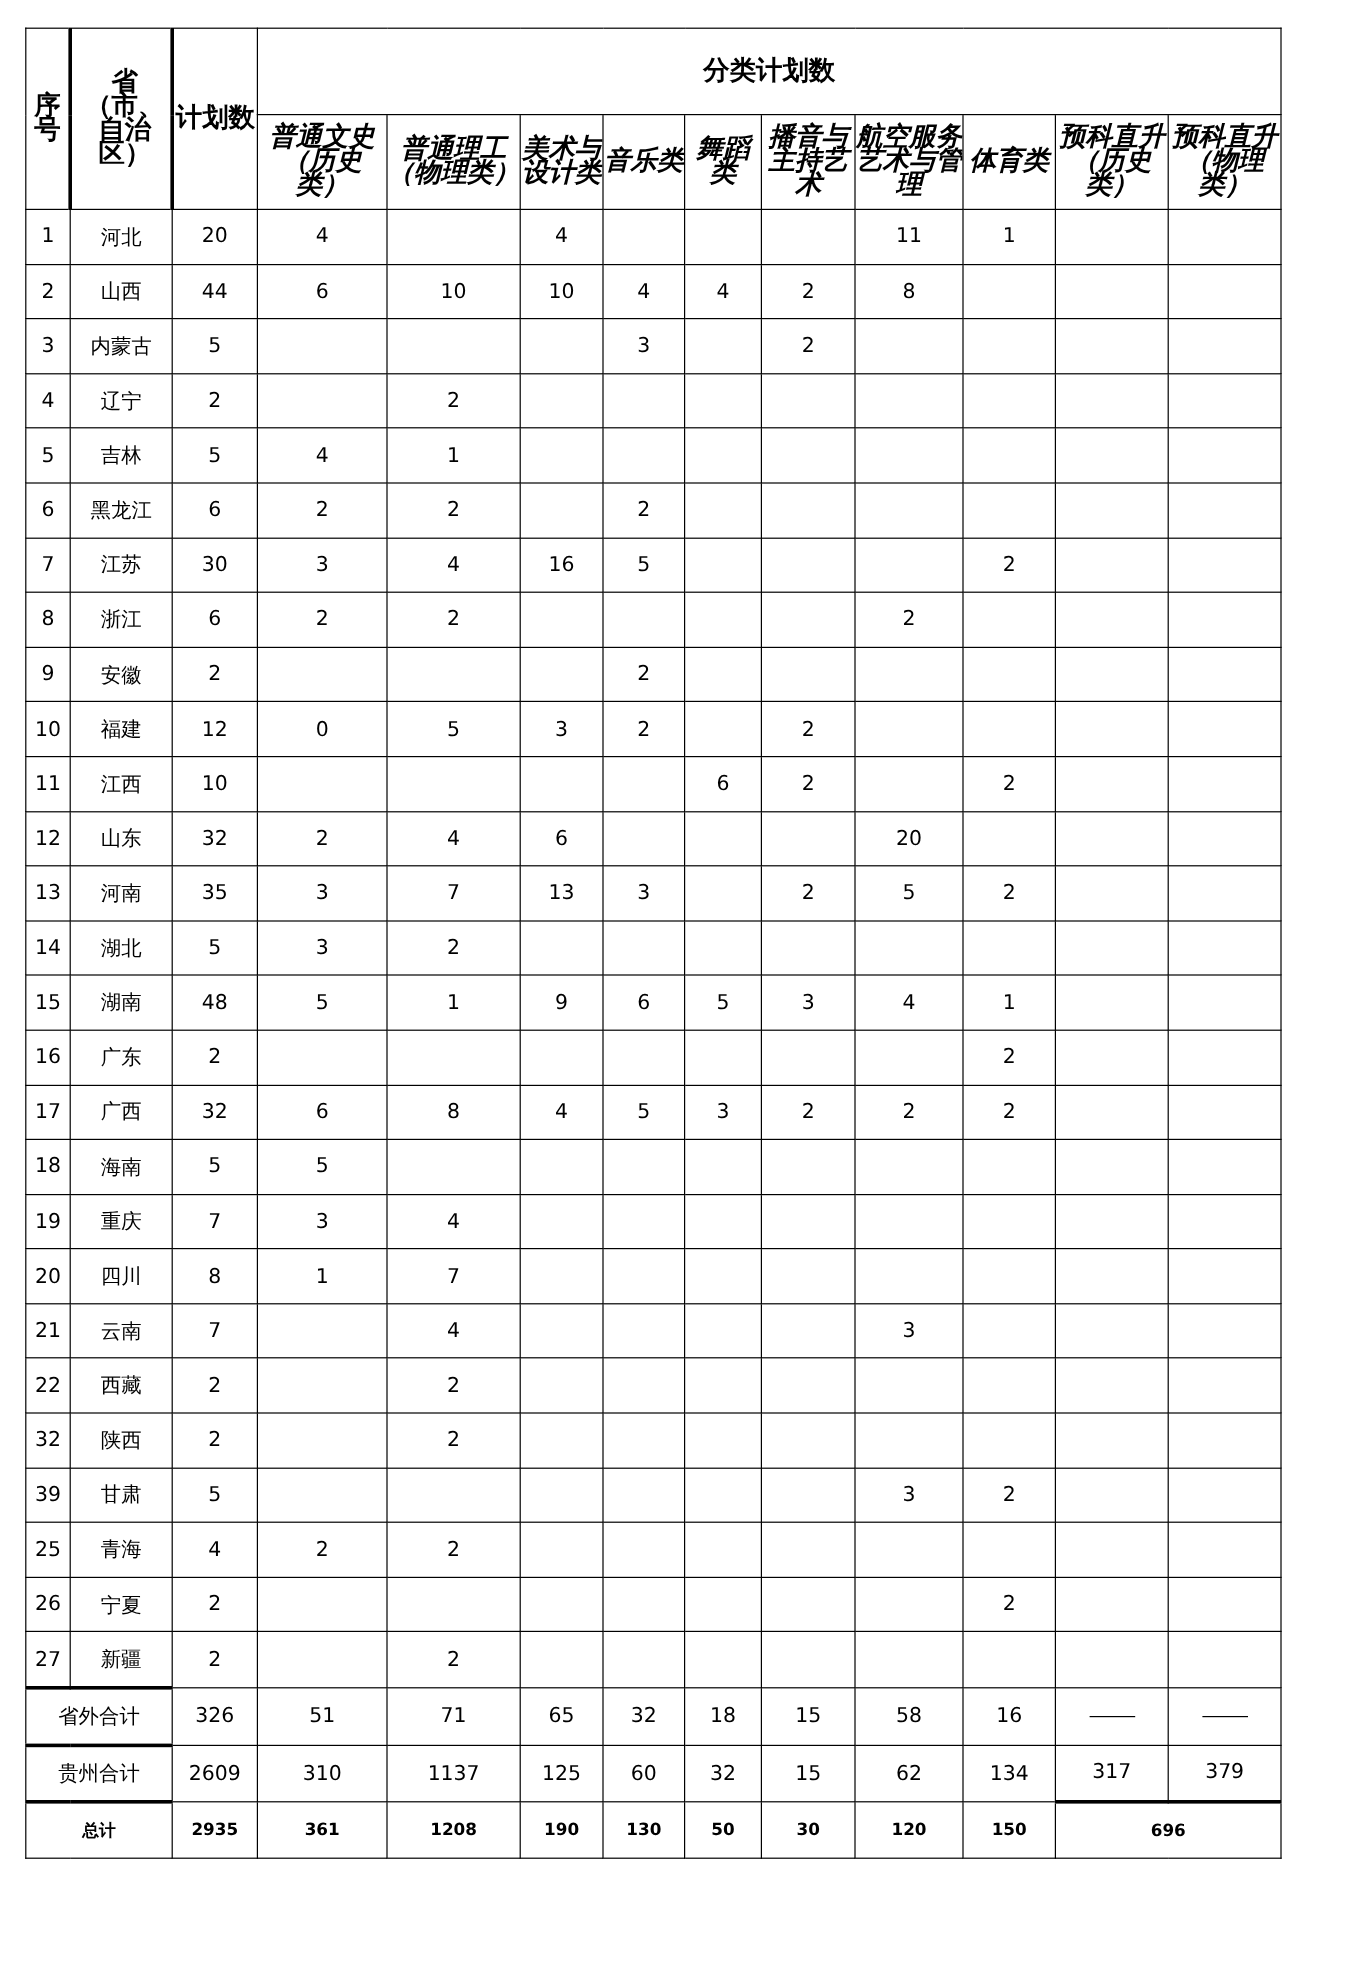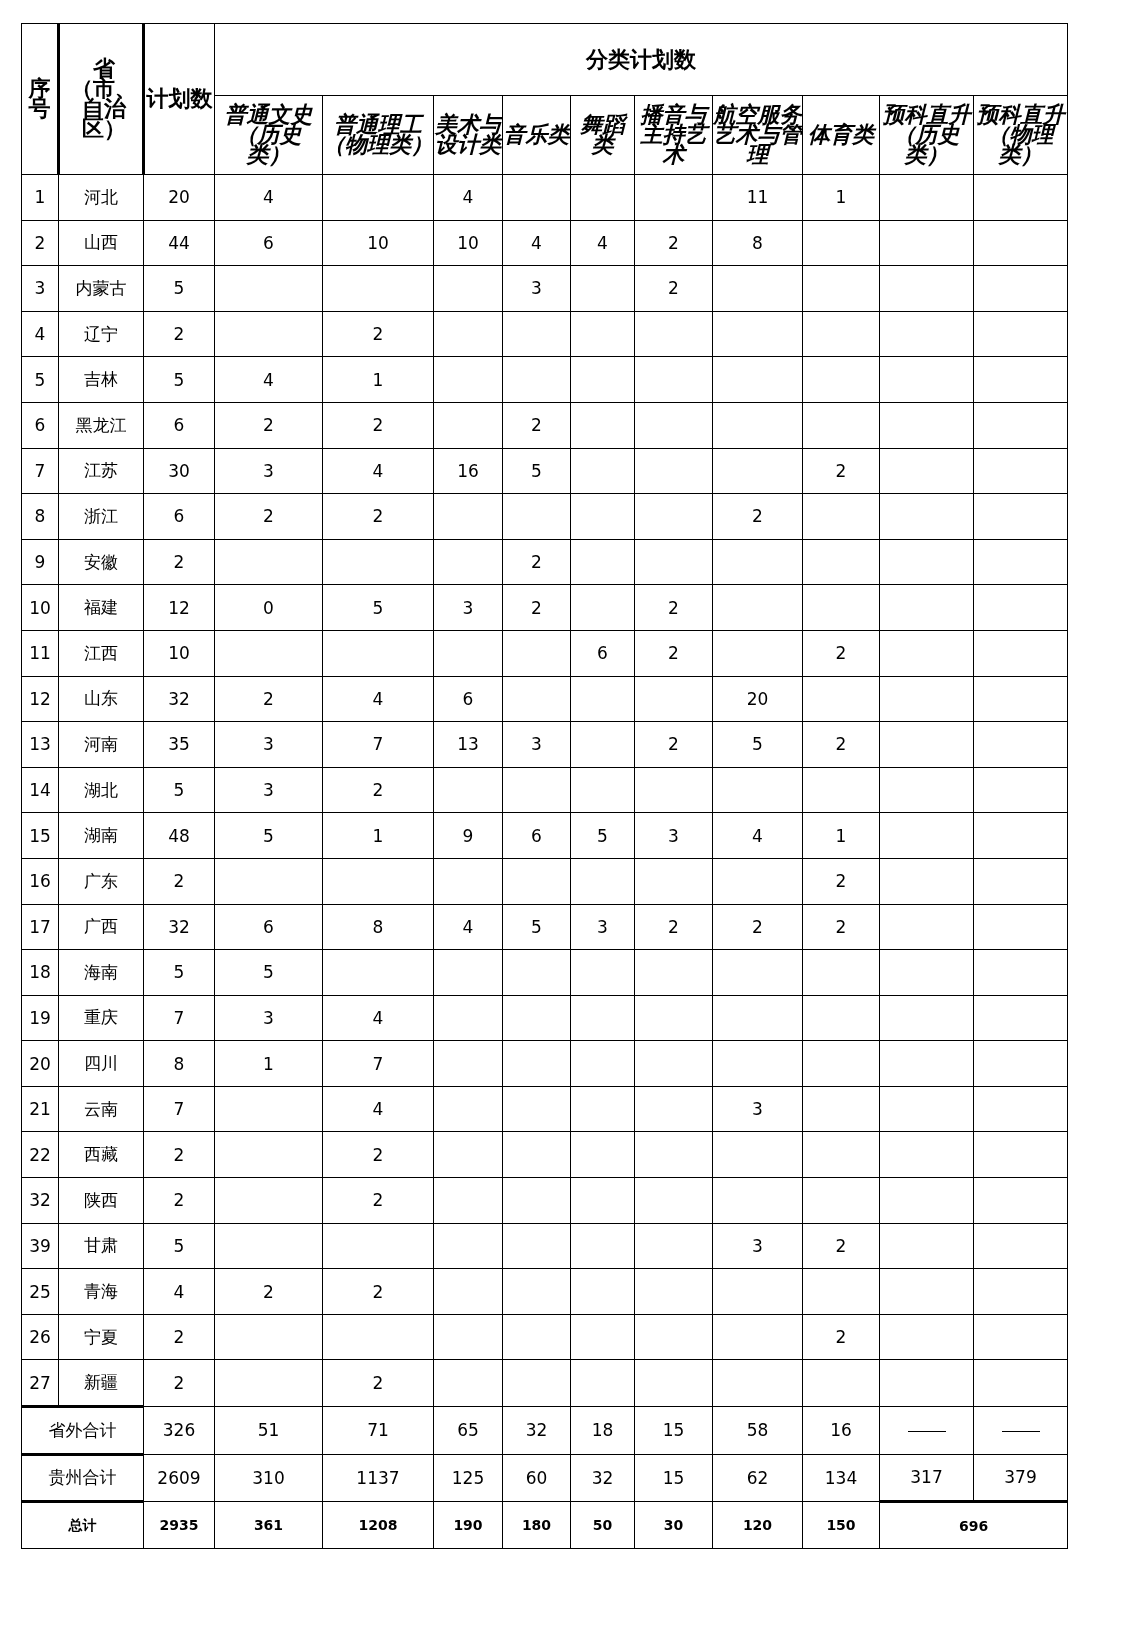--- a/index.html
+++ b/index.html
@@ -522,21 +522,21 @@
         <td>134</td>
         <td>317</td>
         <td>379</td>
       </tr>
       <tr class="total">
         <td colspan="2" class="bold-top">总计</td>
         <td>2935</td>
         <td>361</td>
         <td>1208</td>
         <td>190</td>
-        <td>180</td>
+        <td>130</td>
         <td>50</td>
         <td>30</td>
         <td>120</td>
         <td>150</td>
         <td colspan="2" class="bold-top">696</td>
       </tr>
     </tbody>
 </table>
 
 </body></html>

